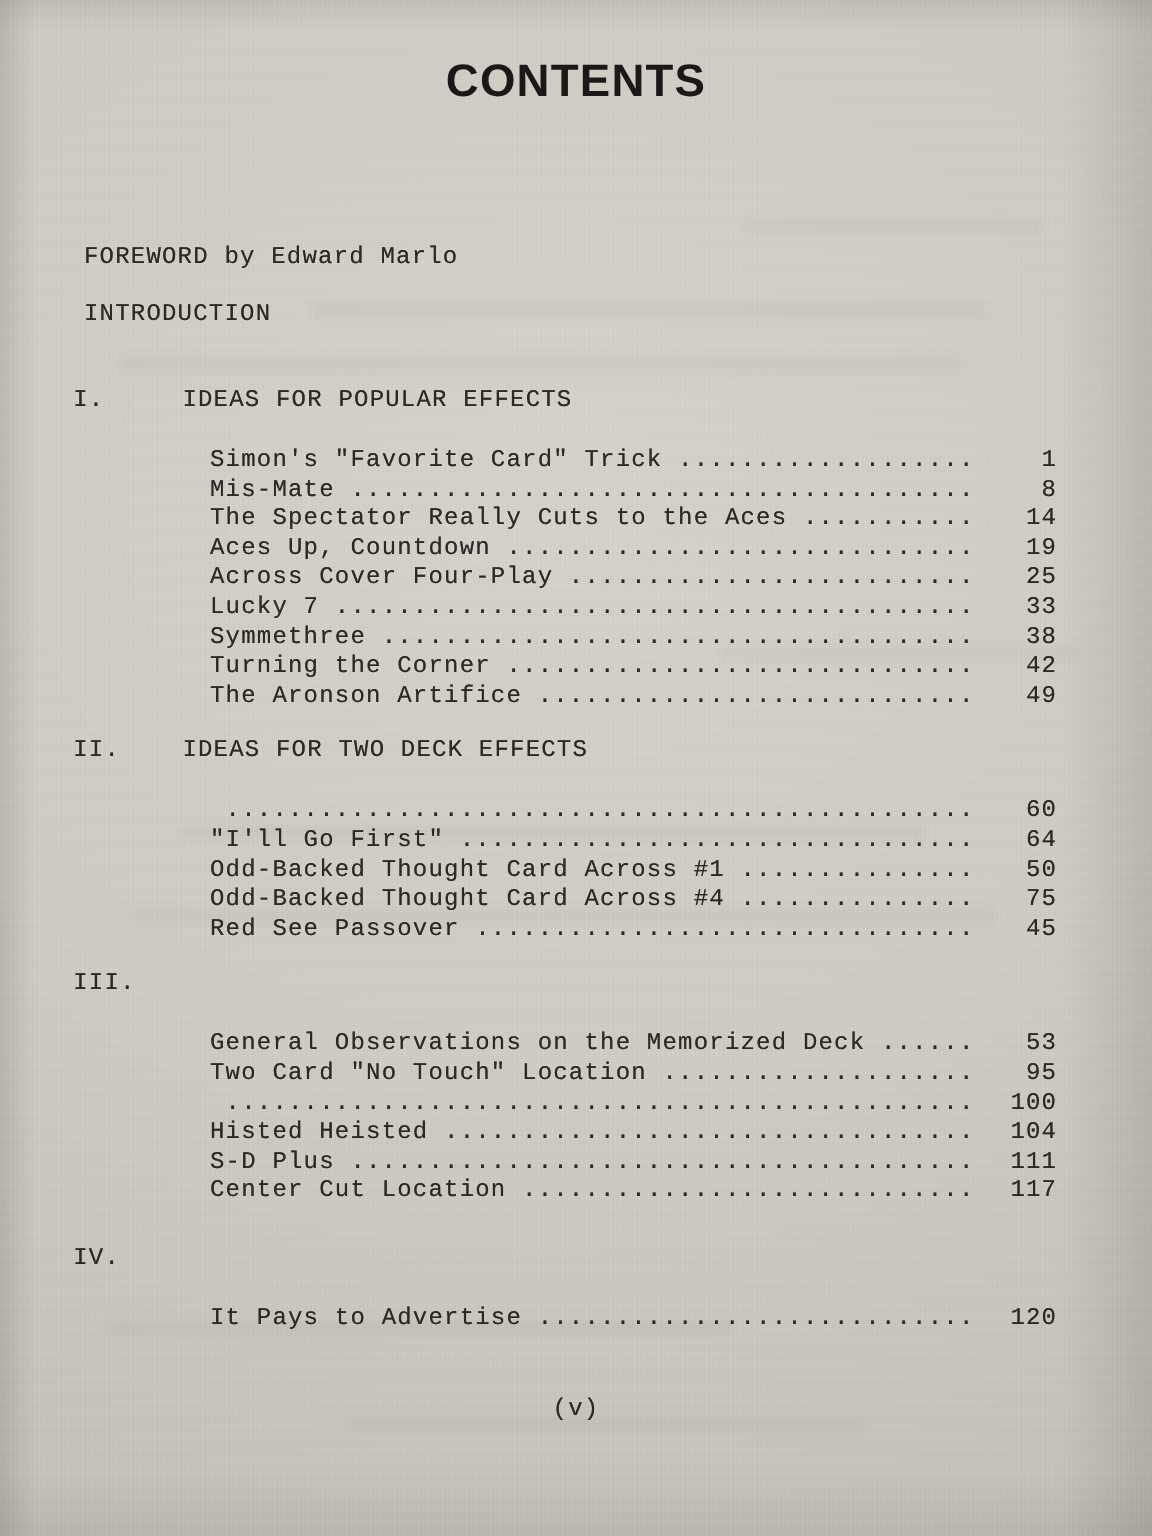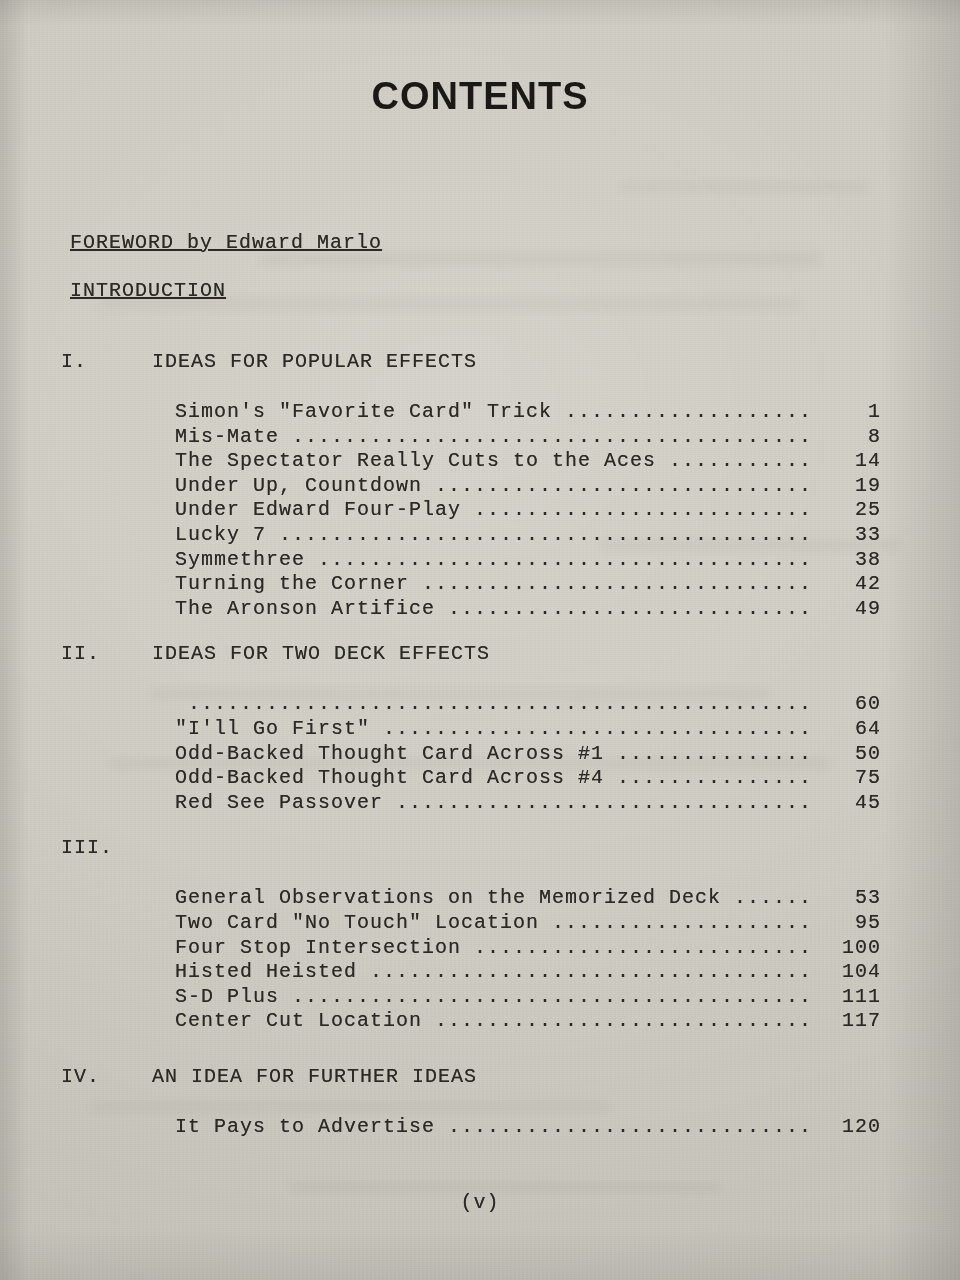--- a/index.html
+++ b/index.html
@@ -34,39 +34,39 @@
     background: #5d5d52;
     opacity: 0.05;
     filter: blur(4px);
     border-radius: 4px;
     pointer-events: none;
   }
   .page-content { position: relative; z-index: 2; }
 
   .book-title {
     margin: 0;
-    padding-top: 74px;
+    padding-top: 46px;
     text-align: center;
     font-family: "Liberation Sans", sans-serif;
     font-weight: bold;
     font-size: 38px;
     line-height: 44px;
     letter-spacing: 1px;
     color: var(--title-ink);
   }
 
   .typewriter {
     font-size: 20px;
     letter-spacing: 1px;
     color: var(--ink);
     text-shadow: 0 0 0.5px rgba(43,41,38,0.65);
   }
 
   .front-matter { margin: 112px 0 0 70px; }
-  .front-line { line-height: 25px; text-decoration: underline; }
+  .front-line { line-height: 25px; }
   .front-line + .front-line { margin-top: 23px; }
 
   .toc-section { margin-top: 20px; }
   .toc-section:first-child { margin-top: 46px; }
   .toc-section:last-child { margin-top: 30px; }
 
   .sec-head {
     display: flex;
     padding-left: 61px;
     line-height: 25px;
@@ -143,27 +143,27 @@
     <span class="page-num">8</span>
   </div>
 
   <div class="entry-row">
     <span class="entry-title">The Spectator Really Cuts to the Aces</span>
     <span class="leader">......................................................................</span>
     <span class="page-num">14</span>
   </div>
 
   <div class="entry-row">
-    <span class="entry-title">Under Up, Countdown</span>
+    <span class="entry-title">Aces Up, Countdown</span>
     <span class="leader">......................................................................</span>
     <span class="page-num">19</span>
   </div>
 
   <div class="entry-row">
-    <span class="entry-title">Under Edward Four-Play</span>
+    <span class="entry-title">Across Cover Four-Play</span>
     <span class="leader">......................................................................</span>
     <span class="page-num">25</span>
   </div>
 
   <div class="entry-row">
     <span class="entry-title">Lucky 7</span>
     <span class="leader">......................................................................</span>
     <span class="page-num">33</span>
   </div>
 
@@ -235,21 +235,20 @@
     <span class="page-num">53</span>
   </div>
 
   <div class="entry-row">
     <span class="entry-title">Two Card "No Touch" Location</span>
     <span class="leader">......................................................................</span>
     <span class="page-num">95</span>
   </div>
 
   <div class="entry-row">
-    <span class="entry-title">Four Stop Intersection</span>
     <span class="leader">......................................................................</span>
     <span class="page-num">100</span>
   </div>
 
   <div class="entry-row">
     <span class="entry-title">Histed Heisted</span>
     <span class="leader">......................................................................</span>
     <span class="page-num">104</span>
   </div>
 
@@ -263,21 +262,20 @@
     <span class="entry-title">Center Cut Location</span>
     <span class="leader">......................................................................</span>
     <span class="page-num">117</span>
   </div>
 </div>
   </section>
 
   <section class="toc-section">
     <div class="sec-head">
       <span class="numeral">IV.</span>
-      <span class="sec-title">AN IDEA FOR FURTHER IDEAS</span>
     </div>
     <div class="entries">
   <div class="entry-row">
     <span class="entry-title">It Pays to Advertise</span>
     <span class="leader">......................................................................</span>
     <span class="page-num">120</span>
   </div>
 </div>
   </section>
 </div>

